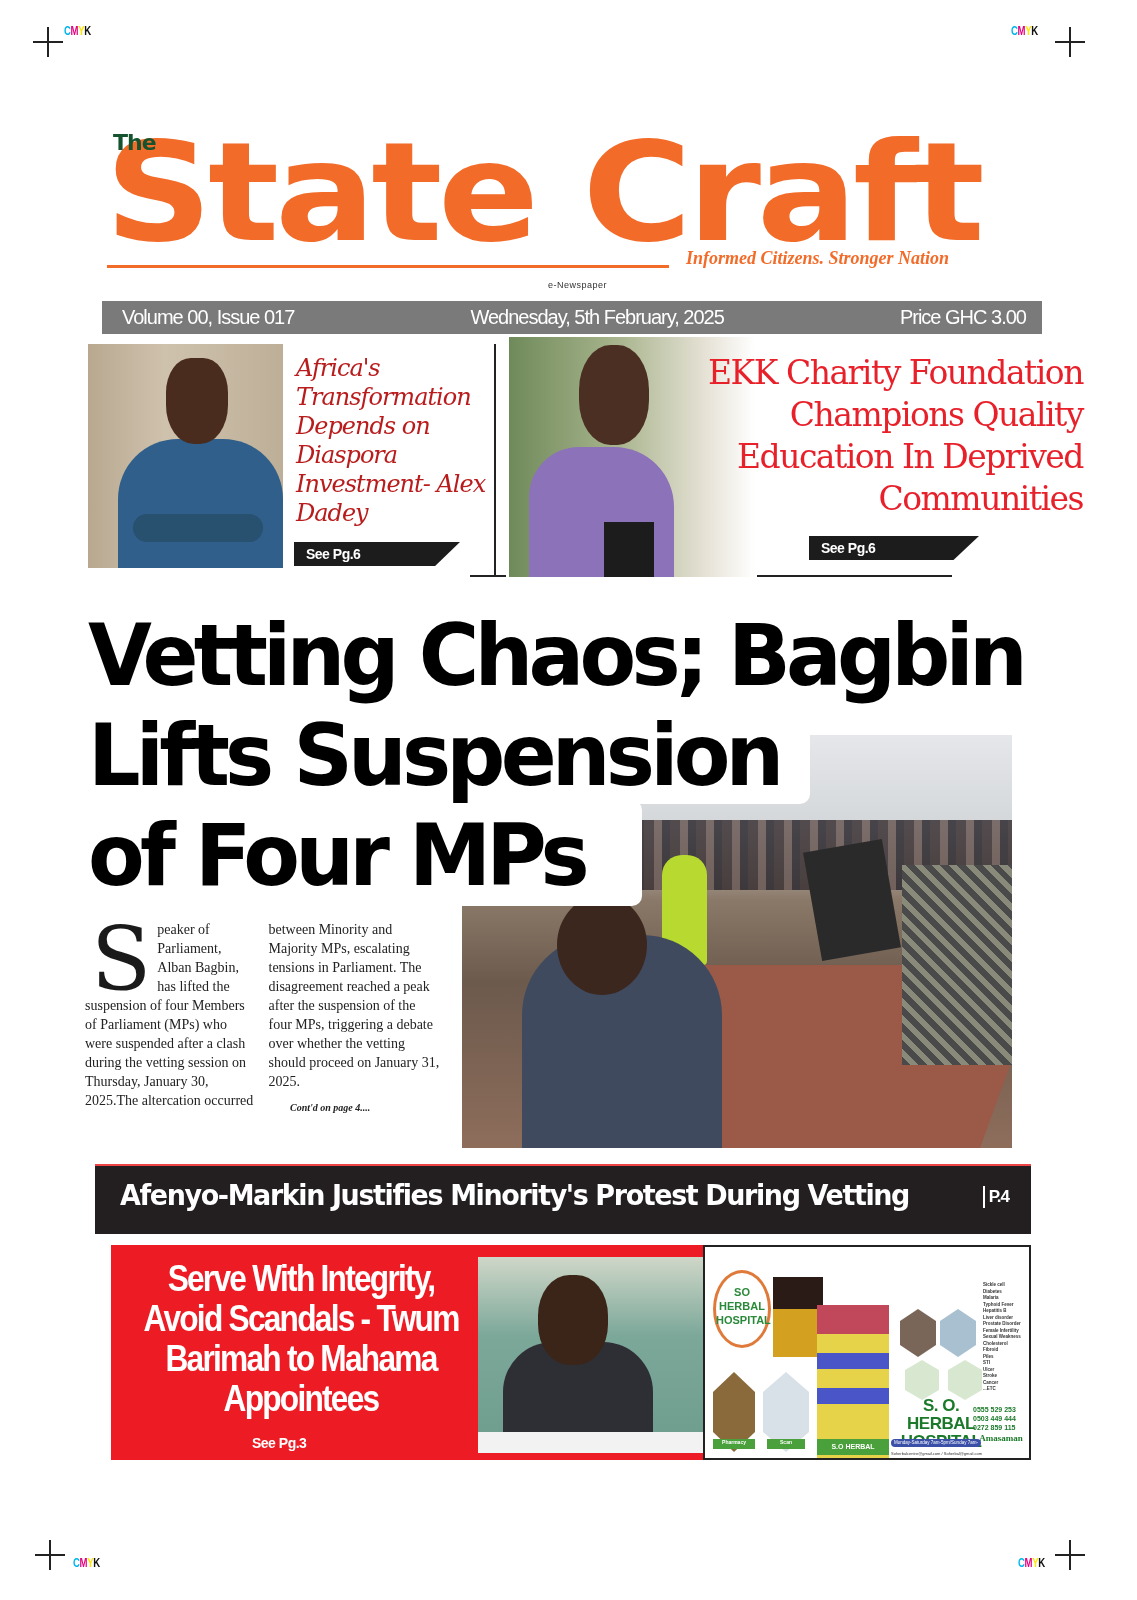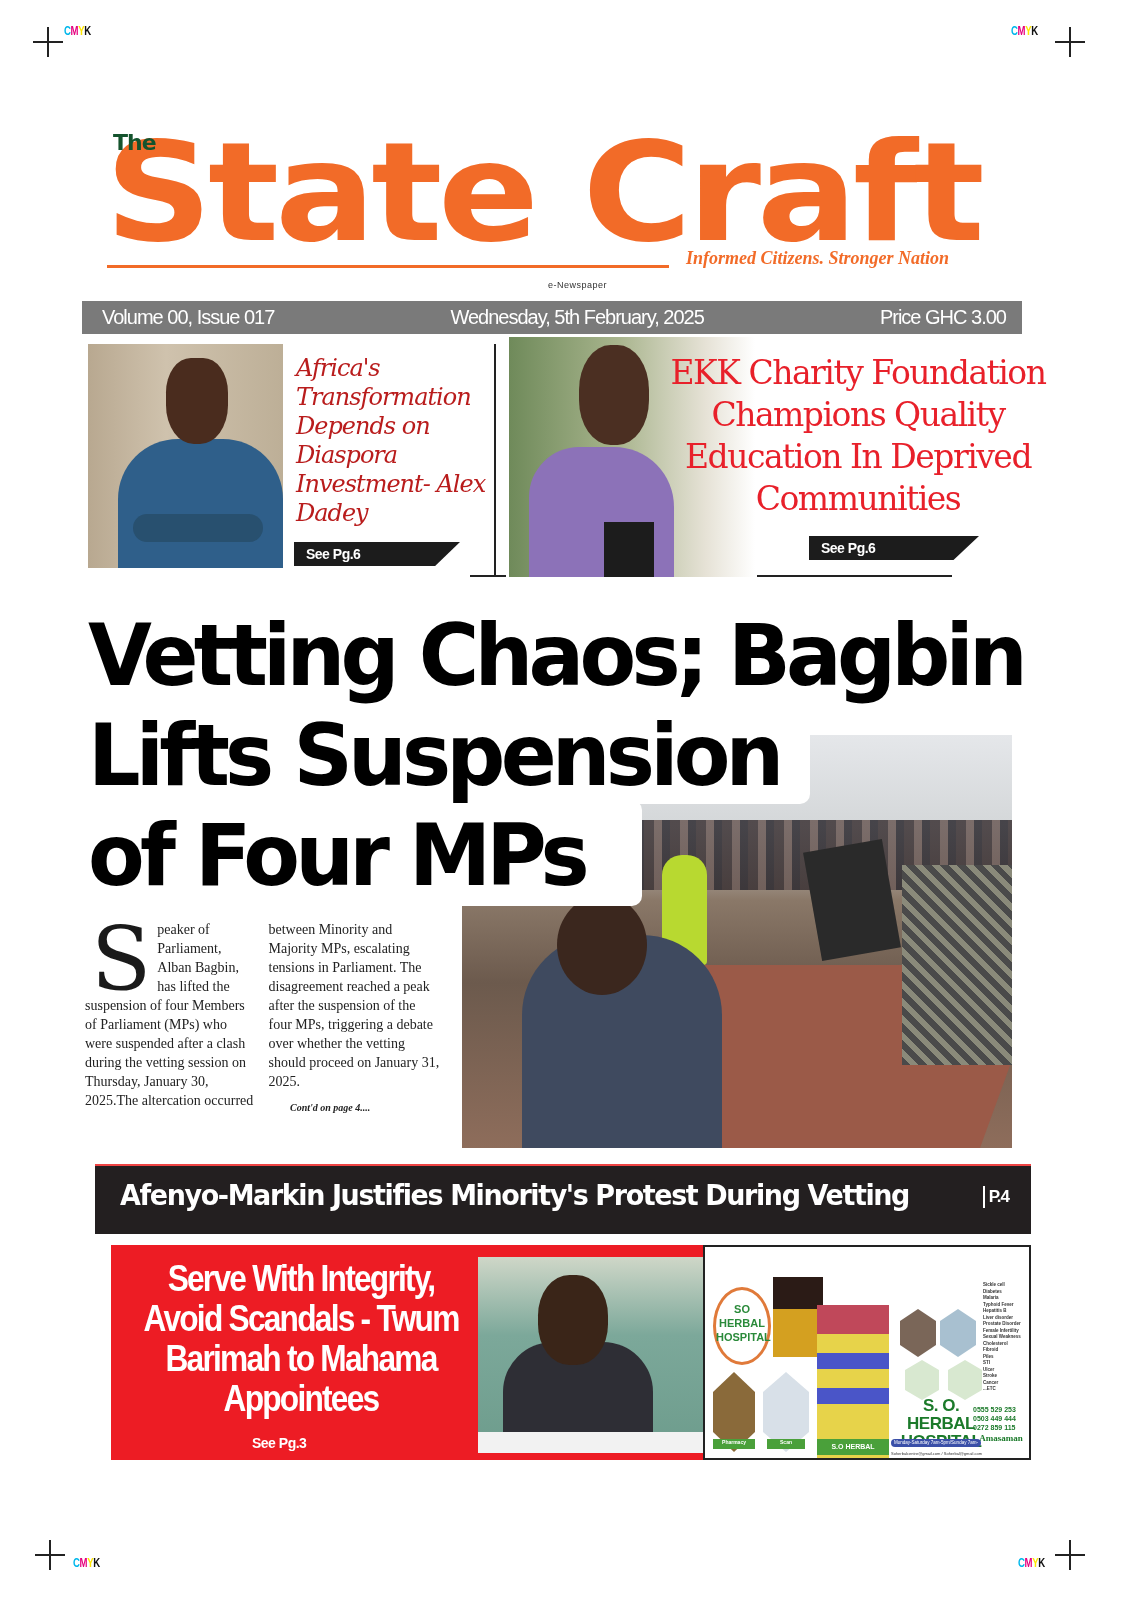--- a/index.html
+++ b/index.html
@@ -14,39 +14,39 @@
   .cmyk .c { color: #00b7eb; } .cmyk .m { color: #e6007e; } .cmyk .y { color: #ffe600; } .cmyk .k { color: #111; }
 
   
   .the { left: 113px; top: 130px; color: #14532d; font-family: "DejaVu Sans", sans-serif; font-weight: bold; font-size: 22px; letter-spacing: -1px; }
   .brand { left: 105px; top: 118px; color: #f26b28; font-family: "DejaVu Sans", sans-serif; font-weight: bold; font-size: 138px; line-height: 150px; letter-spacing: -4px; transform: scaleX(1.08); transform-origin: left top; white-space: nowrap; }
   .brand-rule { left: 107px; top: 265px; width: 562px; height: 3px; background: #f26b28; }
   .tagline { left: 686px; top: 248px; color: #f26b28; font-family: Liberation Serif, serif; font-style: italic; font-weight: bold; font-size: 18px; white-space: nowrap; }
   .enews { left: 548px; top: 280px; color: #333; font-size: 9px; letter-spacing: 0.5px; }
 
   
-  .infobar { left: 82px; top: 301px; width: 940px; height: 33px; background: #7a7a7a; color: #ffffff; display: flex; align-items: center; justify-content: space-between; padding: 0 16px 0 20px; box-sizing: border-box; font-family: "Liberation Sans", sans-serif; font-size: 20px; letter-spacing: -1px; }
+  .infobar { left: 102px; top: 301px; width: 940px; height: 33px; background: #7a7a7a; color: #ffffff; display: flex; align-items: center; justify-content: space-between; padding: 0 16px 0 20px; box-sizing: border-box; font-family: "Liberation Sans", sans-serif; font-size: 20px; letter-spacing: -1px; }
 
   
   .photo { position: absolute; overflow: hidden; }
   .story1-photo { left: 88px; top: 344px; width: 195px; height: 224px; background: linear-gradient(90deg,#b8a890 0%,#cfc2ad 40%,#bdaf97 100%); }
   .story1-photo .body { position: absolute; left: 30px; top: 95px; width: 165px; height: 140px; background: #2f5f8a; border-radius: 60px 60px 0 0; }
   .story1-photo .head { position: absolute; left: 78px; top: 14px; width: 62px; height: 86px; background: #4a2c1e; border-radius: 40% 40% 45% 45%; }
   .story1-photo .arms { position: absolute; left: 45px; top: 170px; width: 130px; height: 28px; background: #28506f; border-radius: 14px; }
   .story1-headline { left: 296px; top: 354px; width: 192px; text-align: left; color: #b91c1c; font-family: "DejaVu Serif", serif; font-size: 24px; line-height: 29px; letter-spacing: -1px; font-style: italic; }
   .seepg { position: absolute; height: 24px; background: #1c1c1c; color: #fff; font-weight: bold; font-size: 14px; line-height: 24px; padding-left: 12px; box-sizing: border-box; clip-path: polygon(0 0, 100% 0, 85% 100%, 0 100%); letter-spacing: -0.5px; }
   .s1-see { left: 294px; top: 542px; width: 166px; }
   .vline1 { left: 494px; top: 344px; width: 1.5px; height: 232px; background: #222; }
   .hline1 { left: 470px; top: 575px; width: 36px; height: 1.5px; background: #222; }
 
   .story2-photo { left: 509px; top: 337px; width: 246px; height: 240px; background: linear-gradient(90deg,#6f8a5a 0%,#a9b58e 45%,#e6e2d6 80%,#ffffff 100%); }
   .story2-photo .body { position: absolute; left: 20px; top: 110px; width: 145px; height: 140px; background: #8c72b8; border-radius: 50px 60px 0 0; }
   .story2-photo .head { position: absolute; left: 70px; top: 8px; width: 70px; height: 100px; background: #4b2f22; border-radius: 45% 45% 45% 45%; }
   .story2-photo .pocket { position: absolute; left: 95px; top: 185px; width: 50px; height: 60px; background: #1c1c1c; }
-  .story2-headline { left: 650px; top: 352px; width: 416px; text-align: center; color: #e8202a; font-family: "DejaVu Serif", serif; font-size: 33px; line-height: 42px; letter-spacing: -1.5px; }
+  .story2-headline { left: 667px; top: 352px; width: 416px; text-align: right; color: #e8202a; font-family: "DejaVu Serif", serif; font-size: 33px; line-height: 42px; letter-spacing: -1.5px; }
   .s2-see { left: 809px; top: 536px; width: 170px; }
   .hline2 { left: 757px; top: 575px; width: 195px; height: 1.5px; background: #222; }
 
   
   .main-photo { left: 462px; top: 735px; width: 550px; height: 413px; background: linear-gradient(180deg,#e5e7ea 0%,#d4d7d9 22%,#8a7868 40%,#6c5a4d 60%,#8e6d5b 100%); }
   .main-photo .crowd { position: absolute; left: 0; top: 85px; width: 550px; height: 70px; background: repeating-linear-gradient(90deg,#3b3234 0 10px,#6b5a56 10px 18px,#2d2a30 18px 26px); opacity: 0.85; }
   .main-photo .yellow { position: absolute; left: 200px; top: 120px; width: 45px; height: 110px; background: #b8d930; border-radius: 20px 20px 4px 4px; }
   .main-photo .table { position: absolute; left: 180px; top: 230px; width: 370px; height: 190px; background: #9b5a48; transform: skewX(-20deg); }
   .main-photo .suit { position: absolute; left: 60px; top: 200px; width: 200px; height: 220px; background: #3f4a5f; border-radius: 80px 80px 0 0; }
   .main-photo .mhead { position: absolute; left: 95px; top: 160px; width: 90px; height: 100px; background: #3b271e; border-radius: 50%; }
@@ -70,21 +70,21 @@
   .redbox { left: 111px; top: 1245px; width: 598px; height: 215px; background: #ed1c24; }
   .red-headline { position: absolute; left: 10px; top: 14px; width: 360px; text-align: center; color: #fff; font-family: "Liberation Sans", sans-serif; font-weight: bold; font-size: 36px; line-height: 40px; letter-spacing: -2px; transform: scaleX(0.88); transform-origin: center top; }
   .red-see { position: absolute; left: 141px; top: 190px; color: #fff; font-weight: bold; font-size: 14px; letter-spacing: -0.5px; }
   .red-photo { position: absolute; left: 367px; top: 12px; width: 226px; height: 196px; background: linear-gradient(180deg,#cfd7c8 0%,#7ca89a 40%,#6d9c8c 100%); overflow: hidden; }
   .red-photo .suit { position: absolute; left: 25px; top: 85px; width: 150px; height: 130px; background: #2e2e35; border-radius: 50px 50px 0 0; }
   .red-photo .head { position: absolute; left: 60px; top: 18px; width: 70px; height: 90px; background: #3a2518; border-radius: 45%; }
   .red-photo .desk { position: absolute; left: 0; top: 175px; width: 226px; height: 25px; background: #f2f2f2; }
 
   
   .ad { left: 703px; top: 1245px; width: 328px; height: 215px; border: 2px solid #222; box-sizing: border-box; background: #fff; overflow: hidden; }
-  .ad-logo { position: absolute; left: 8px; top: 40px; width: 58px; height: 78px; border-radius: 50%; border: 3px solid #e07a3a; background: #fff; color: #2a8a3a; font-weight: bold; font-size: 11px; text-align: center; line-height: 14px; padding-top: 12px; box-sizing: border-box; }
+  .ad-logo { position: absolute; left: 8px; top: 23px; width: 58px; height: 78px; border-radius: 50%; border: 3px solid #e07a3a; background: #fff; color: #2a8a3a; font-weight: bold; font-size: 11px; text-align: center; line-height: 14px; padding-top: 12px; box-sizing: border-box; }
   .ad-woman { position: absolute; left: 68px; top: 30px; width: 50px; height: 80px; background: linear-gradient(180deg,#2b1b16 0 40%,#d4a020 40% 100%); }
   .ad-building { position: absolute; left: 112px; top: 58px; width: 72px; height: 160px; background: linear-gradient(180deg,#c0485a 0 18%,#e7d34a 18% 30%,#4a55c8 30% 40%,#e7d34a 40% 52%,#4a55c8 52% 62%,#e7d34a 62% 100%); }
   .ad-bldg-label { position: absolute; left: 112px; top: 192px; width: 72px; height: 16px; background: #4aa03a; color: #fff; font-size: 7px; font-weight: bold; text-align: center; line-height: 16px; }
   .ad-hex { position: absolute; width: 36px; height: 42px; background: #5a8a5a; clip-path: polygon(50% 0,100% 25%,100% 75%,50% 100%,0 75%,0 25%); }
   .ad-name { position: absolute; left: 186px; top: 150px; width: 100px; text-align: center; color: #1b7a2a; font-weight: bold; font-size: 17px; line-height: 18px; letter-spacing: -0.5px; }
   .ad-list { position: absolute; left: 278px; top: 35px; width: 50px; color: #333; font-size: 4.5px; line-height: 6.5px; font-weight: bold; }
   .ad-phones { position: absolute; left: 268px; top: 158px; width: 60px; color: #1b7a2a; font-size: 7px; font-weight: bold; line-height: 9px; }
   .ad-hours { position: absolute; left: 186px; top: 192px; width: 90px; height: 8px; background: #3a4fa8; color: #fff; font-size: 4.5px; line-height: 8px; text-align: center; border-radius: 4px; }
   .ad-email { position: absolute; left: 186px; top: 204px; width: 140px; color: #333; font-size: 4px; }
   .ad-loc { position: absolute; left: 266px; top: 186px; width: 60px; color: #1b7a2a; font-family: "Liberation Serif", serif; font-weight: bold; font-size: 9px; text-align: center; }

